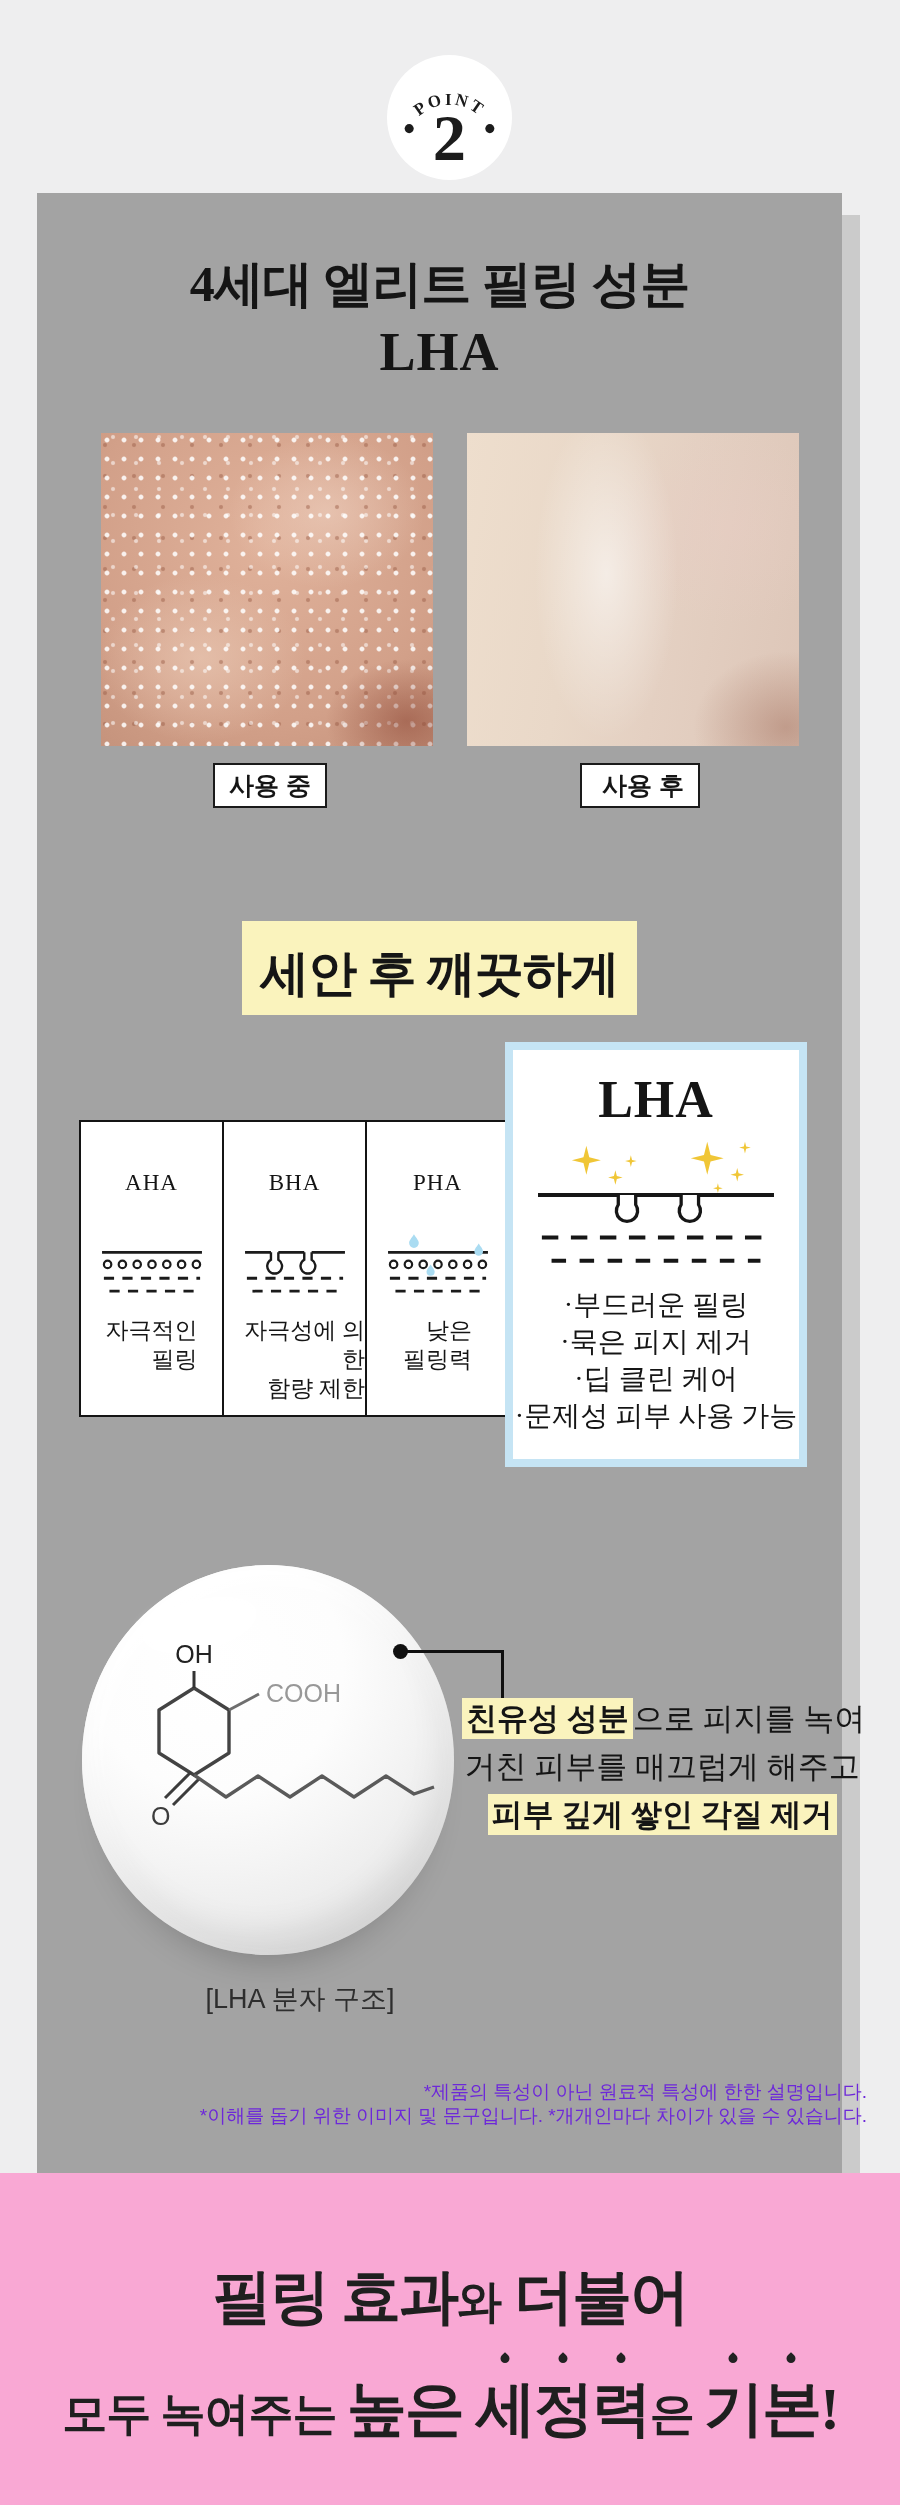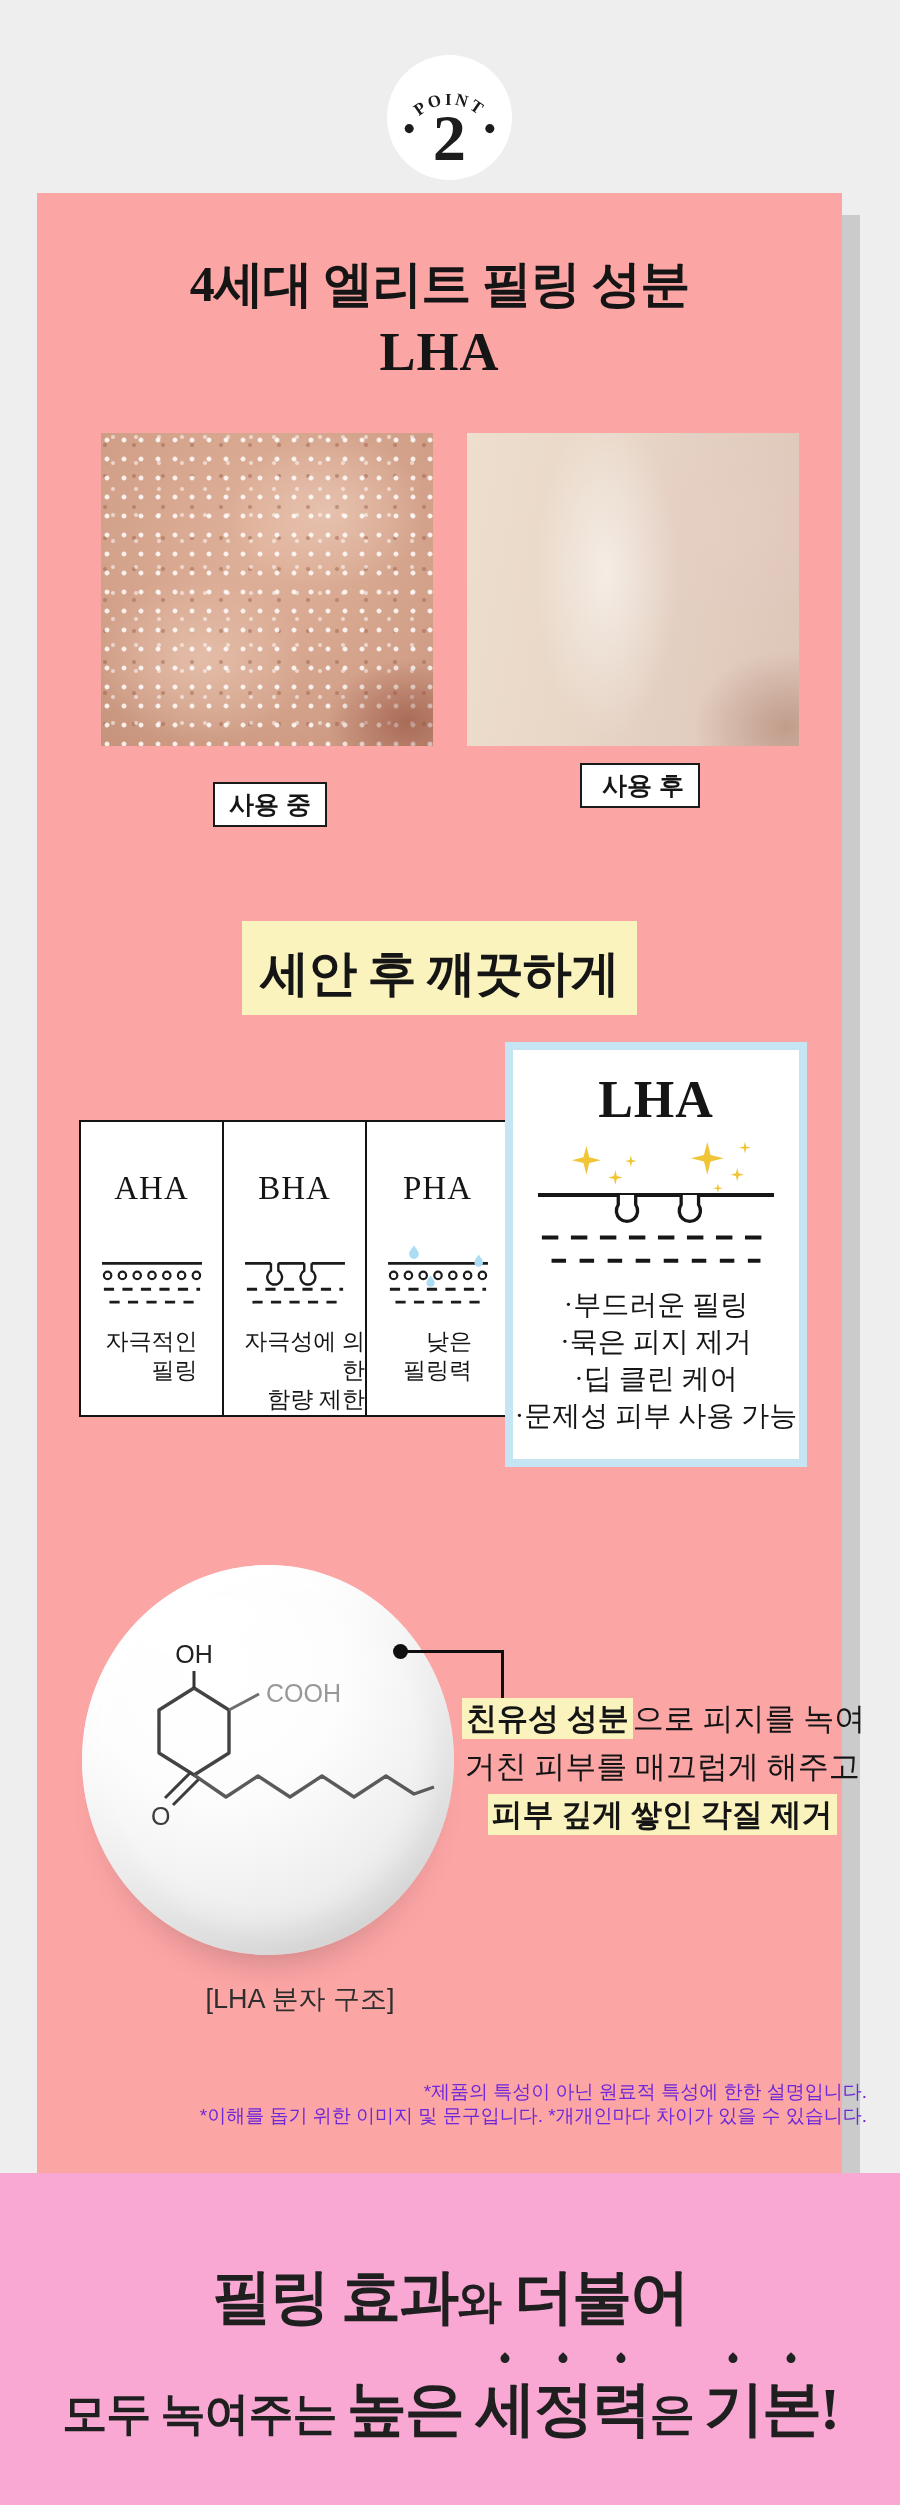--- a/index.html
+++ b/index.html
@@ -3,21 +3,21 @@
 <meta charset="utf-8">
 <style>
   html,body{margin:0;padding:0;}
   body{width:900px;height:2505px;background:#eeeeef;position:relative;overflow:hidden;
        font-family:"Liberation Serif","DejaVu Serif",serif;color:#151515;}
 
   
   .badge{position:absolute;left:387px;top:55px;width:125px;height:125px;}
 
   
-  .card{position:absolute;left:37px;top:193px;width:805px;height:2147px;background:#fca5a5;
+  .card{position:absolute;left:37px;top:193px;width:805px;height:2147px;background:#a3a3a3;
         box-shadow:18px 22px 0 0 #cbcbcb;}
 
   .title1{position:absolute;top:58px;left:0;width:100%;text-align:center;
           font-size:50px;font-weight:700;letter-spacing:-1px;}
   .title2{position:absolute;top:128px;left:0;width:100%;text-align:center;
           font-size:54px;font-weight:700;letter-spacing:1px;}
 
   
   .photos{position:absolute;left:64px;top:240px;width:700px;display:flex;gap:34px;}
   .photo{width:332px;height:313px;}
@@ -31,34 +31,34 @@
       radial-gradient(circle at 50% 35%, #e0b29b, #d2a089 68%, #c5937c);
       background-size:auto,17px 19px,23px 26px,29px 31px,auto,auto,auto;}
   .photo-after{background:
       radial-gradient(ellipse 140px 115px at 96% 94%, rgba(164,113,94,0.5), transparent 66%),
       radial-gradient(ellipse 100px 230px at 42% 45%, rgba(255,255,255,0.55), transparent 72%),
       radial-gradient(ellipse 160px 130px at 78% 30%, rgba(232,205,196,0.5), transparent 75%),
       linear-gradient(100deg,#eedecd 0%,#e9d8c8 35%,#e4d0c2 60%,#ddc6b8 100%);}
   .photo-label{position:absolute;top:570px;background:#fff;border:2px solid #1a1a1a;
       font-family:"Liberation Sans","DejaVu Sans",sans-serif;font-size:25px;font-weight:600;
       padding:4px 14px;white-space:nowrap;}
-  .label-during{left:176px;margin-top:19px;}
+  .label-during{left:176px;}
   .label-after{left:543px;padding-left:20px;}
 
   .sub1{position:absolute;top:656px;left:0;width:100%;text-align:center;font-size:43px;}
   .sub2wrap{position:absolute;top:728px;left:0;width:100%;text-align:center;}
   .sub2{display:inline-block;font-size:49px;font-weight:700;background:#faf3bd;
         padding:20px 18px 8px;letter-spacing:-1px;}
 
   
   .cols{position:absolute;left:42px;top:927px;display:flex;}
   .col{width:145px;height:297px;box-sizing:border-box;border:2px solid #141414;background:#fff;
        display:flex;flex-direction:column;align-items:center;}
   .col + .col{margin-left:-2px;}
-  .col-name{margin-top:48px;font-size:33px;letter-spacing:1px;}
+  .col-name{margin-top:48px;font-size:23px;letter-spacing:1px;}
   .col-icon{margin-top:36px;line-height:0;}
   .col-caption{margin-top:10px;font-size:23px;line-height:29px;text-align:right;}
 
   
   .lha-box{position:absolute;left:468px;top:849px;width:302px;height:425px;box-sizing:border-box;
            border:8px solid #c5e4f4;background:#fff;z-index:3;text-align:center;}
   .lha-title{margin-top:20px;font-size:52px;font-weight:700;letter-spacing:1px;}
   .lha-illu{margin-top:6px;line-height:0;}
   .lha-bullets{margin-top:4px;font-size:28px;line-height:37px;}
 

